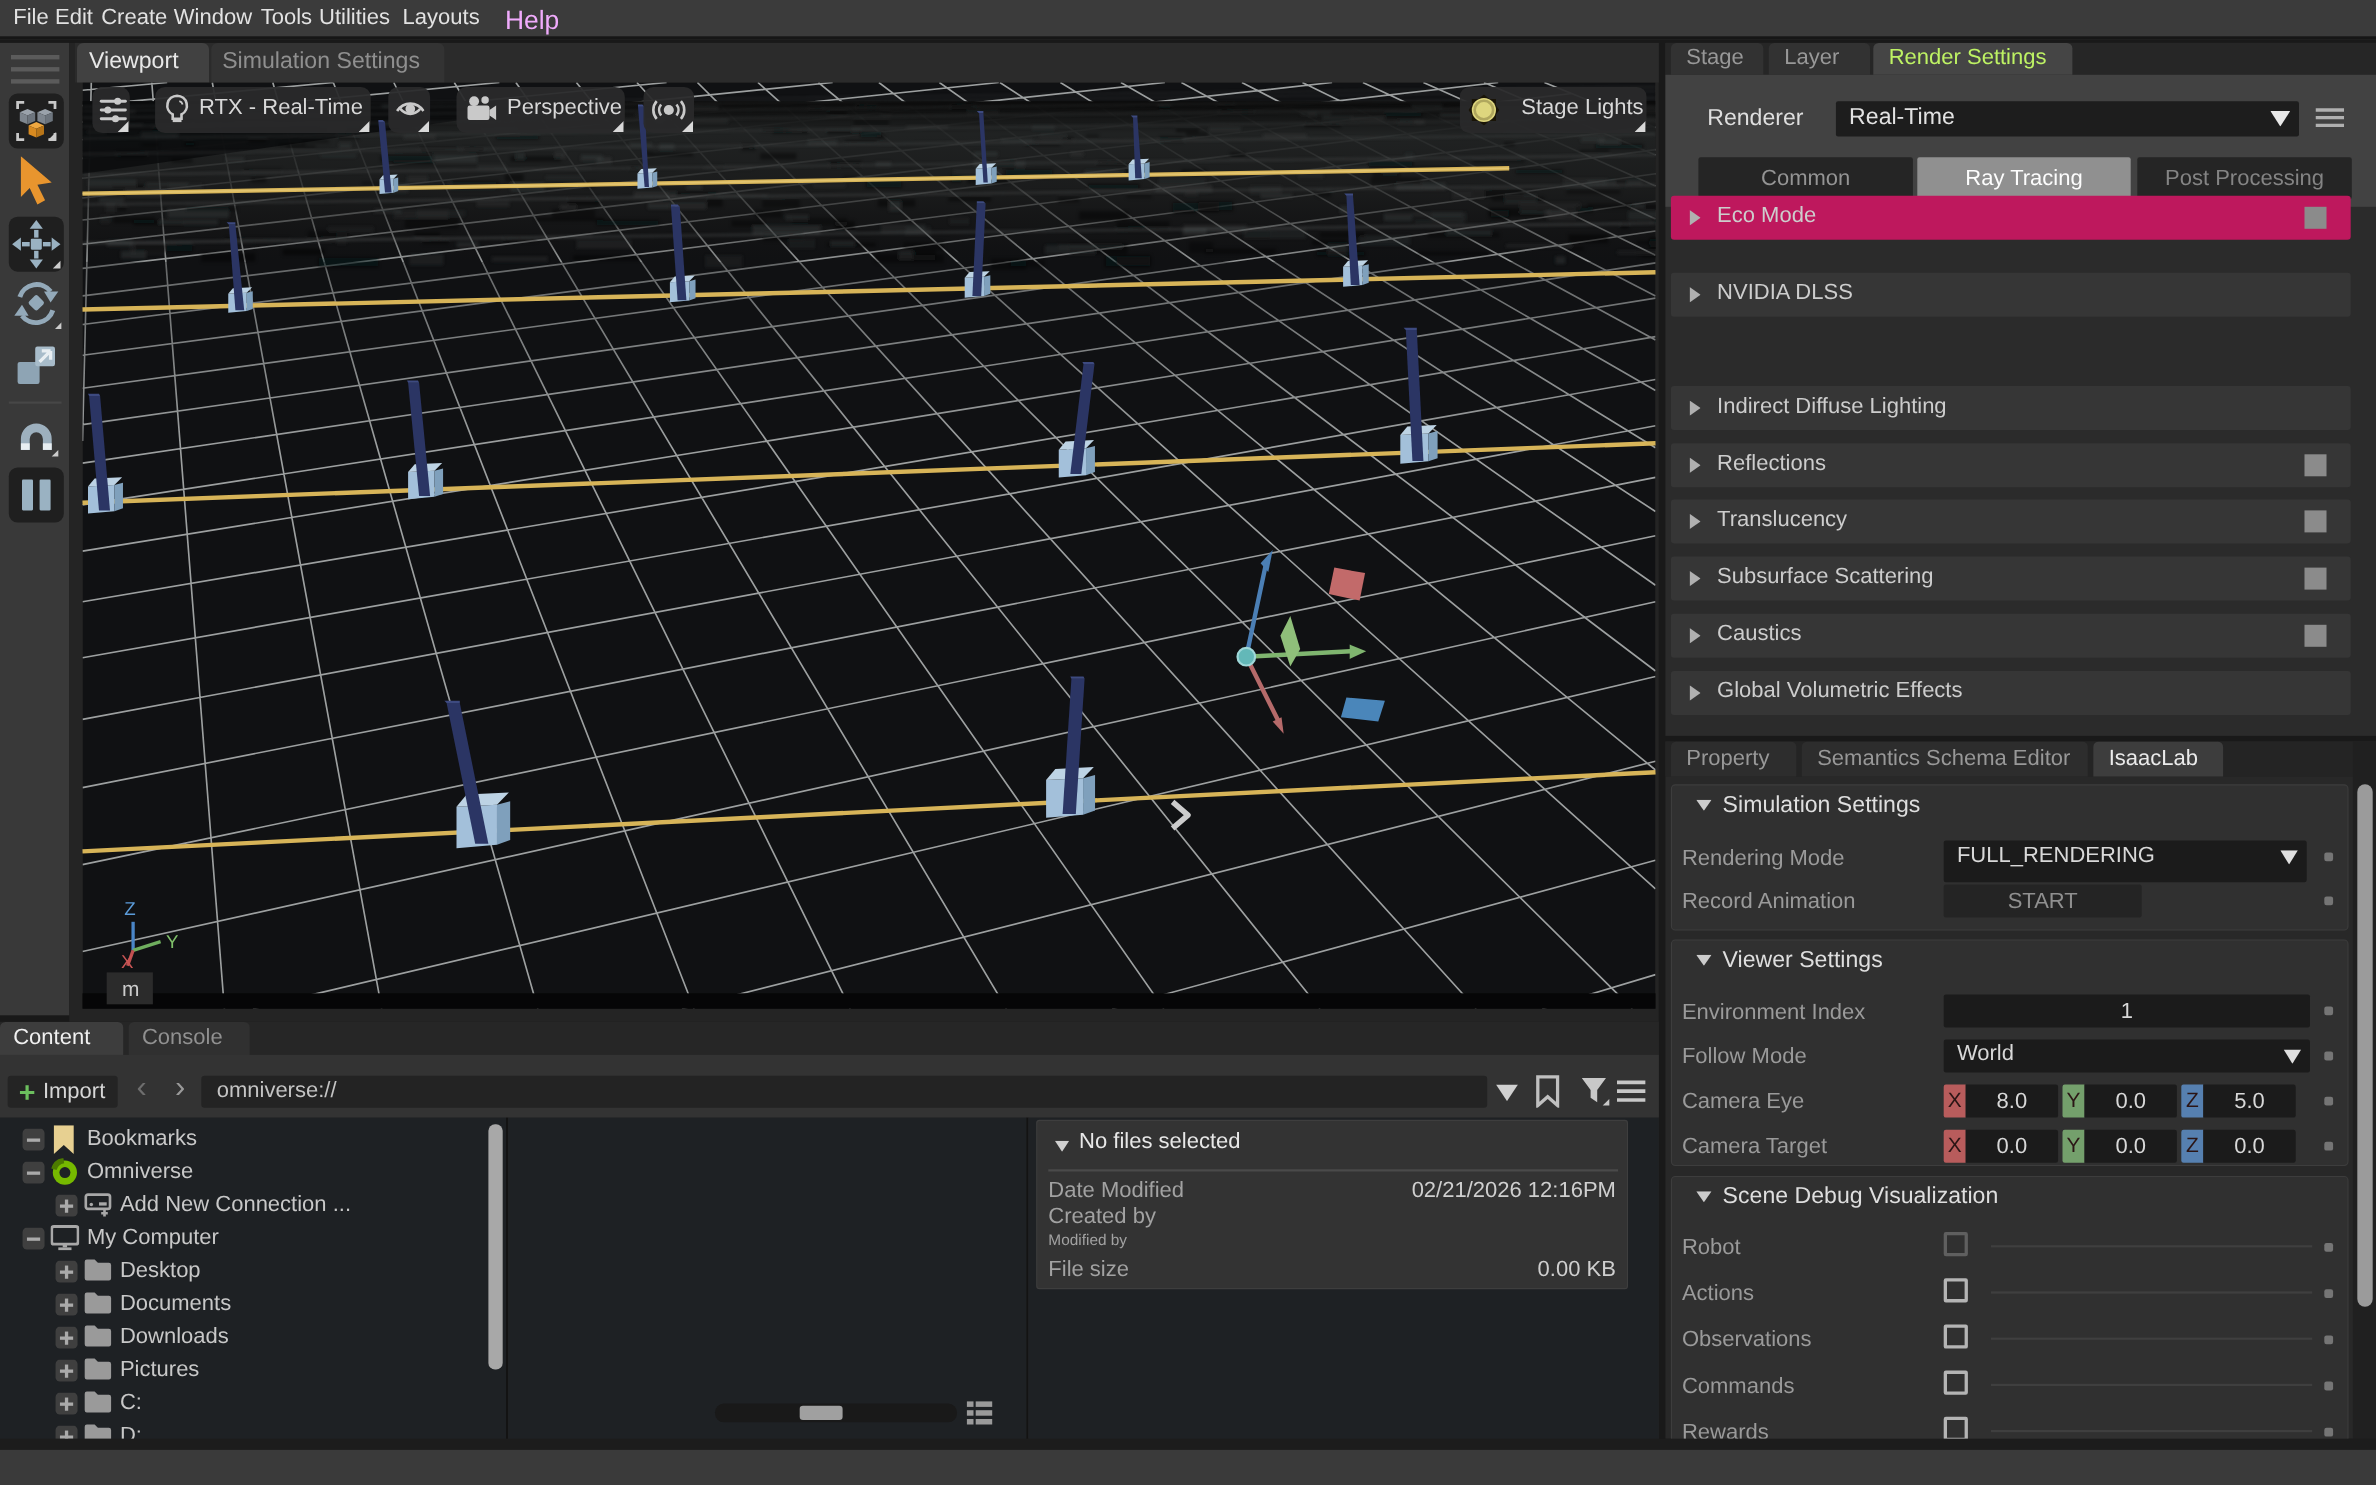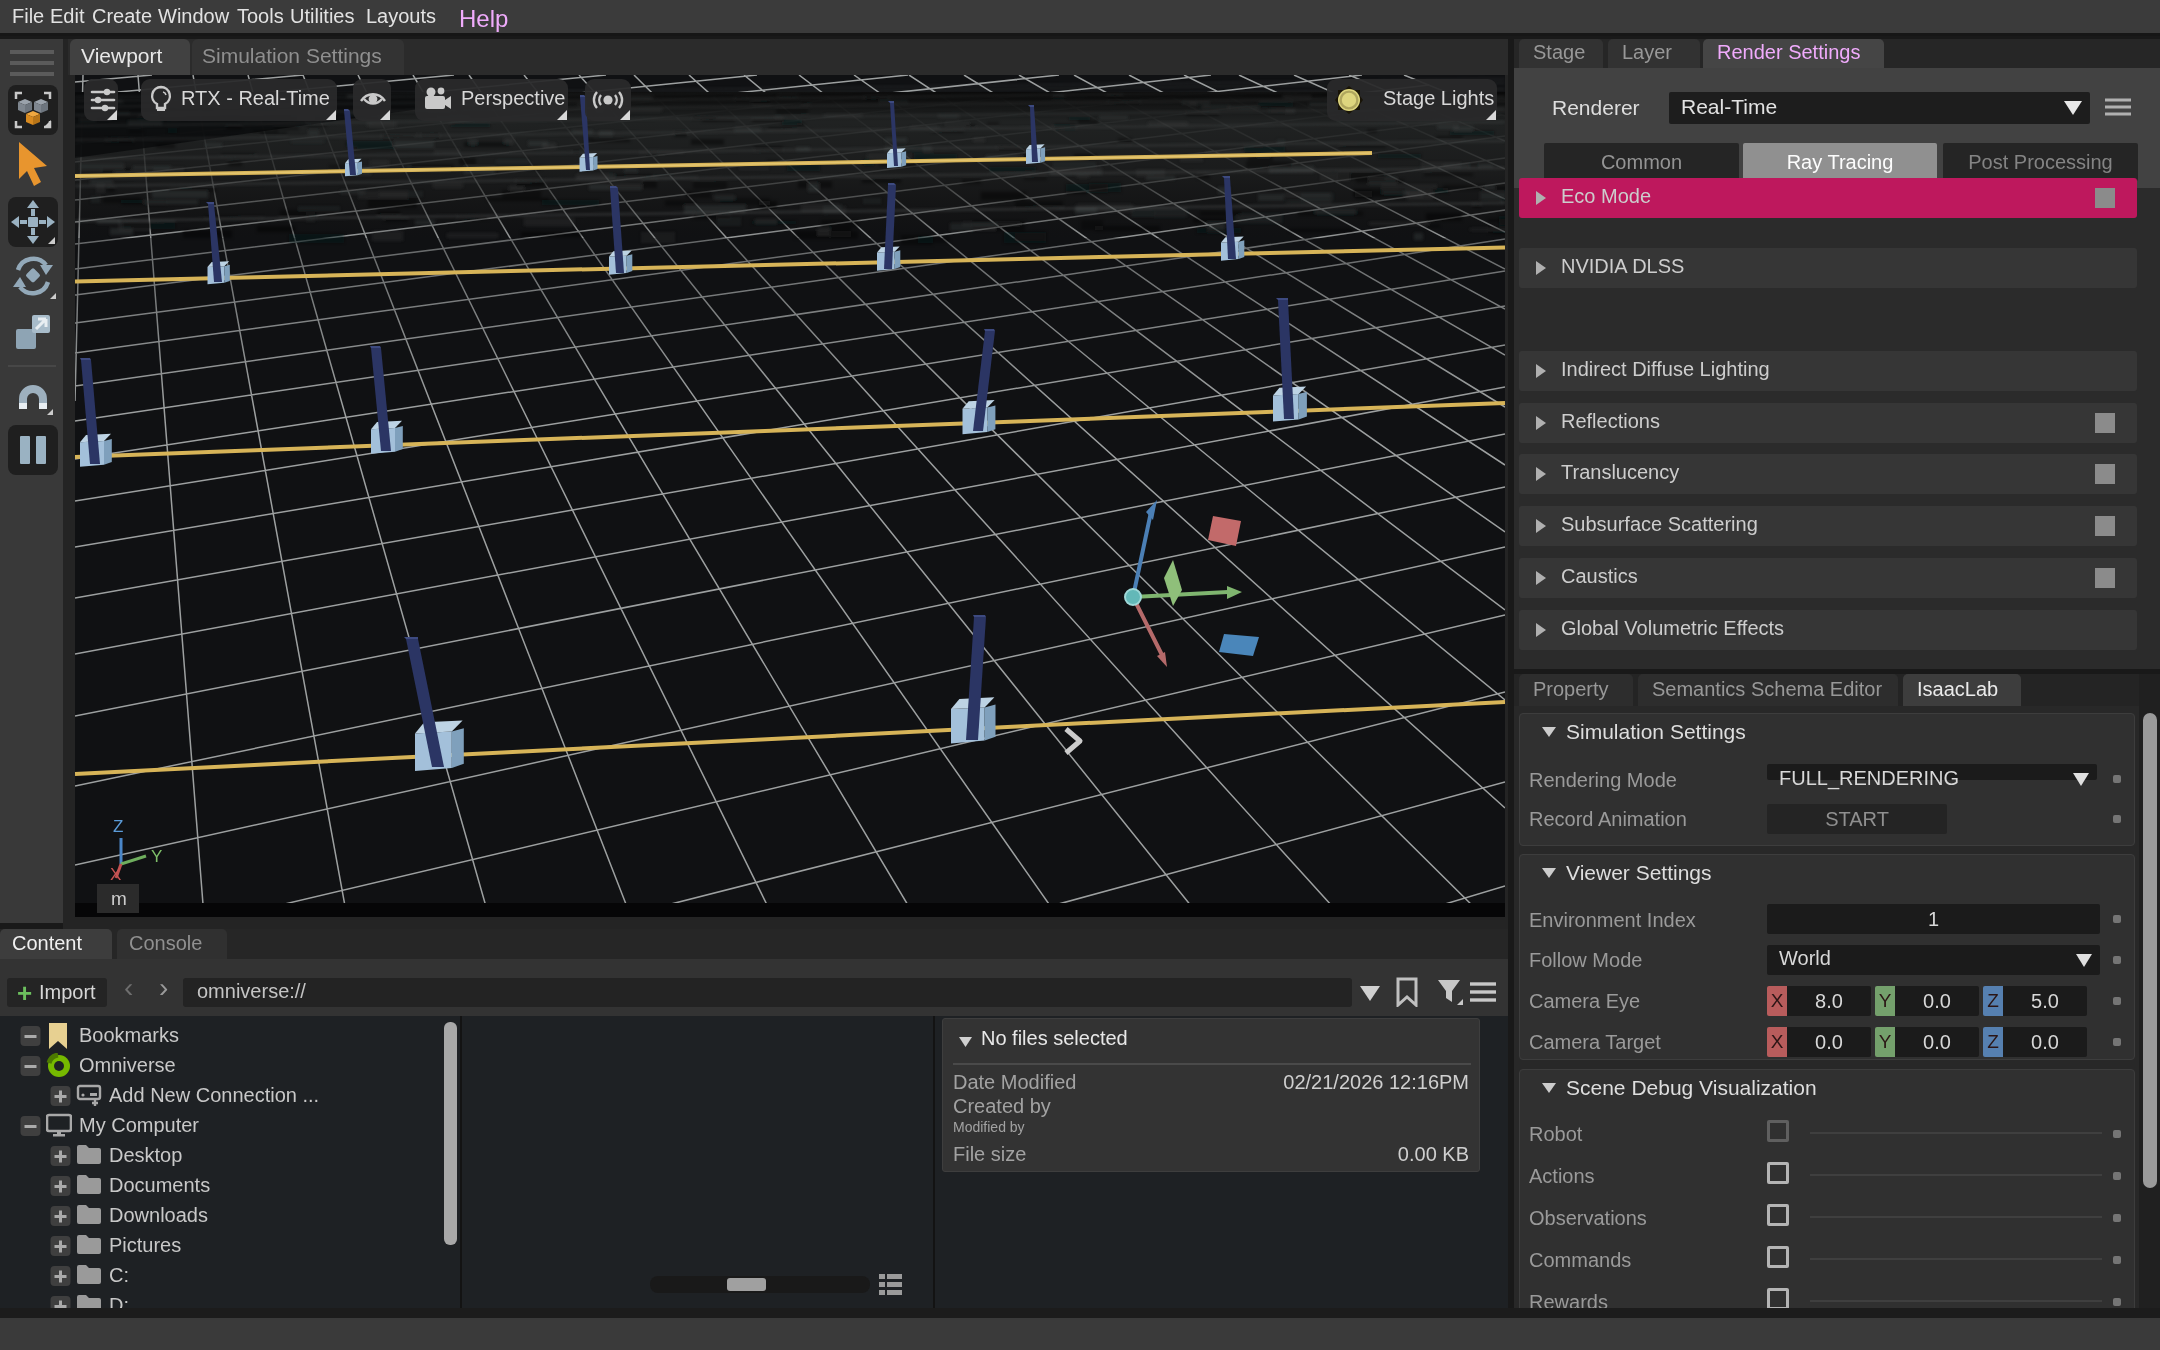--- a/index.html
+++ b/index.html
@@ -601,21 +601,21 @@
     </svg>
     <span class="abs" style="left:56px;top:8px;font-size:20px;color:#d8d8d8;white-space:nowrap">Stage Lights</span>
     <svg class="abs" style="right:1px;bottom:1px" width="10" height="10">
       <path d="M10 0 L10 10 L0 10 Z" fill="#d8d8d8"></path>
     </svg>
   </div>
 <div class="abs" style="left:1514px;top:39px;width:646px;height:630px;background:#2b2b2b">
     <div class="abs" style="left:0;top:0;width:646px;height:29px;background:#262626"></div>
     <div class="abs" style="left:5px;top:0;width:84px;height:29px;background:#323232;border-radius:5px 5px 0 0;color:#989898;font-size:20px;padding:2px 0 0 14px">Stage</div>
     <div class="abs" style="left:94px;top:0;width:92px;height:29px;background:#323232;border-radius:5px 5px 0 0;color:#989898;font-size:20px;padding:2px 0 0 14px">Layer</div>
-    <div class="abs" style="left:189px;top:0;width:181px;height:29px;background:#454545;border-radius:5px 5px 0 0;color:#f0abfc;font-size:20px;padding:2px 0 0 14px">Render Settings</div>
+    <div class="abs" style="left:189px;top:0;width:181px;height:29px;background:#454545;border-radius:5px 5px 0 0;color:#bef264;font-size:20px;padding:2px 0 0 14px">Render Settings</div>
     <div class="abs" style="left:0;top:29px;width:646px;height:120px;background:#424242"></div>
     <span class="abs" style="left:38px;top:57px;font-size:21px;color:#dedede">Renderer</span>
     <div class="abs" style="left:155px;top:53px;width:421px;height:32px;background:#1d1d1d;border-radius:2px;color:#e2e2e2;font-size:21px;padding:3px 0 0 12px">Real-Time<svg class="abs" style="right:8px;top:9px" width="18" height="14">
         <path d="M0 0 L18 0 L9 14 Z" fill="#e8e8e8"></path>
       </svg></div>
     <svg class="abs" style="left:591px;top:58px" width="26" height="20" viewBox="0 0 26 20">
       <g stroke="#b0b0b0" stroke-width="3">
         <line x1="0" y1="3" x2="26" y2="3"></line>
         <line x1="0" y1="10" x2="26" y2="10"></line>
         <line x1="0" y1="17" x2="26" y2="17"></line>
@@ -682,21 +682,21 @@
     <div class="abs" style="left:0;top:0;width:646px;height:32px;background:#242424"></div>
     <div class="abs" style="left:5px;top:0;width:114px;height:32px;background:#2d2d2d;border-radius:5px 5px 0 0;color:#989898;font-size:20px;padding:4px 0 0 14px">Property</div>
     <div class="abs" style="left:124px;top:0;width:260px;height:32px;background:#2d2d2d;border-radius:5px 5px 0 0;color:#989898;font-size:20px;padding:4px 0 0 14px">Semantics Schema Editor</div>
     <div class="abs" style="left:389px;top:0;width:118px;height:32px;background:#3d3d3d;border-radius:5px 5px 0 0;color:#eaeaea;font-size:20px;padding:4px 0 0 14px">IsaacLab</div>
     <div class="abs" style="left:5px;top:39px;width:616px;height:133px;background:#303030;border:1px solid #3d3d3d;border-radius:4px"></div>
     <svg class="abs" style="left:28px;top:53px" width="14" height="10">
       <path d="M0 0 L14 0 L7 10 Z" fill="#cccccc"></path>
     </svg>
     <span class="abs" style="left:52px;top:46px;font-size:21px;color:#dedede">Simulation Settings</span>
     <span class="lbl abs" style="left:15px;top:95px">Rendering Mode</span>
-    <div class="abs" style="left:253px;top:90px;width:330px;height:16px;background:#1b1b1b;border-radius:2px;color:#d8d8d8;font-size:20px;padding:3px 0 0 12px">FULL_RENDERING<svg class="abs" style="right:8px;top:9px" width="16" height="13">
+    <div class="abs" style="left:253px;top:90px;width:330px;height:38px;background:#1b1b1b;border-radius:2px;color:#d8d8d8;font-size:20px;padding:3px 0 0 12px">FULL_RENDERING<svg class="abs" style="right:8px;top:9px" width="16" height="13">
         <path d="M0 0 L16 0 L8 13 Z" fill="#e0e0e0"></path>
       </svg></div>
     <span class="lbl abs" style="left:15px;top:134px">Record Animation</span>
     <div class="abs" style="left:253px;top:130px;width:180px;height:30px;background:#242424;border-radius:2px;color:#8f8f8f;font-size:20px;text-align:center;line-height:30px">START</div>
     <div class="abs" style="left:5px;top:180px;width:616px;height:206px;background:#303030;border:1px solid #3d3d3d;border-radius:4px"></div>
     <svg class="abs" style="left:28px;top:194px" width="14" height="10">
       <path d="M0 0 L14 0 L7 10 Z" fill="#cccccc"></path>
     </svg>
     <span class="abs" style="left:52px;top:187px;font-size:21px;color:#dedede">Viewer Settings</span>
     <span class="lbl abs" style="left:15px;top:235px">Environment Index</span>

